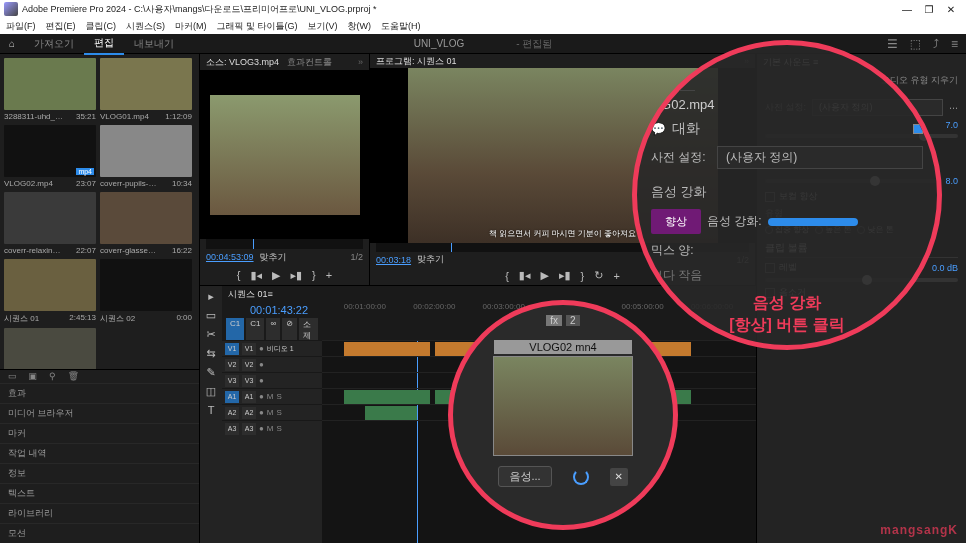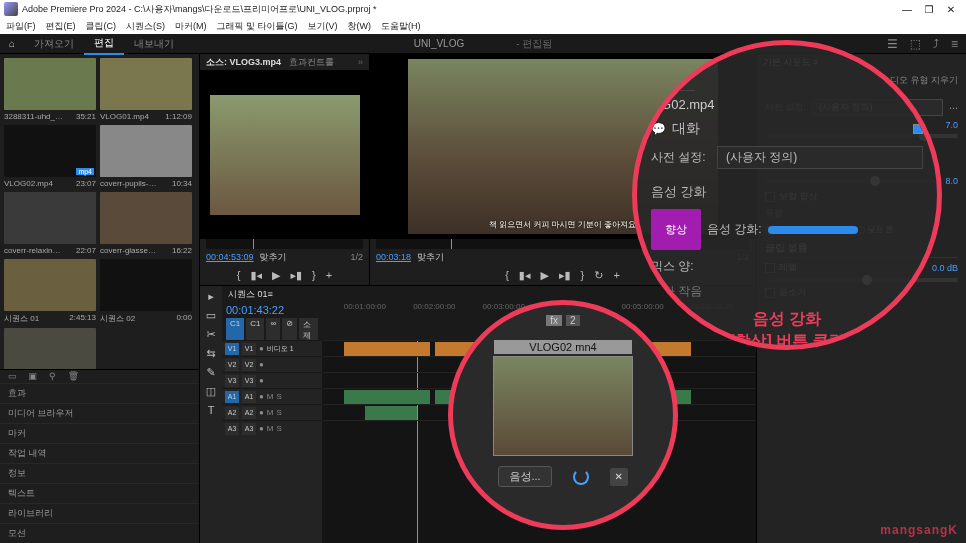--- a/index.html
+++ b/index.html
@@ -43,21 +43,21 @@
 .panel-tabs { height:14px; display:flex; gap:4px; padding:0 4px; border-top:1px solid #000; }
 .panel-tabs .t { font-size:9px; color:#888; padding:1px 4px; }
 .panel-list { background:#1e1e1e; }
 .panel-list .row { padding:3px 8px; font-size:9px; color:#999; border-top:1px solid #282828; }
 
 
 .monitors { height:232px; display:flex; border-bottom:1px solid #000; }
 .monitor { flex:1; display:flex; flex-direction:column; border-right:1px solid #000; }
 .mon-tabs { height:16px; display:flex; gap:8px; padding:0 6px; align-items:center; font-size:9px; }
 .mon-tabs .mt { color:#888; }
-.mon-tabs .mt.active { color:#ddd;font-weight:bold; }
+.mon-tabs .mt.active { color:#ddd; }
 .mon-tabs .arr { margin-left:auto; color:#666; }
 .mon-video { flex:1; background:#000; display:flex; align-items:center; justify-content:center; position:relative; }
 .vidframe { width:150px; height:120px; background:linear-gradient(180deg,#8b9a6e 0%,#6b5840 100%); }
 .vidframe.big { width:310px; height:175px; background:linear-gradient(180deg,#7a8560 0%,#5a4a38 60%,#3d3026 100%); position:relative; }
 .subtitle { position:absolute; bottom:4px; left:50%; transform:translateX(-50%); font-size:8px; color:#fff; text-shadow:0 0 2px #000; white-space:nowrap; }
 .mon-bar { height:16px; display:flex; align-items:center; gap:6px; padding:0 6px; font-size:9px; }
 .mon-tc { color:#4a9eff;text-decoration:underline; }
 .mon-half { color:#888; }
 .transport { height:20px; display:flex; align-items:center; justify-content:center; gap:10px; color:#bbb; font-size:11px; }
 .transport .btn { cursor:pointer; }
@@ -65,21 +65,21 @@
 .scrub .head { position:absolute; top:0; left:30%; width:1px; height:100%; background:#4a9eff; }
 
 
 .tl-wrap { flex:1; display:flex; overflow:hidden; }
 .tool-strip { width:22px; background:#232323; display:flex; flex-direction:column; gap:6px; align-items:center; padding-top:4px; color:#bbb; font-size:11px; }
 .tool-strip .tool { cursor:pointer; }
 .tl { flex:1; display:flex; flex-direction:column; background:#1a1a1a; overflow:hidden; }
 .tl-tabs { height:16px; display:flex; align-items:center; padding:0 6px; font-size:9px; color:#ddd; }
 .tl-head { height:38px; display:flex; }
 .tl-head .tc-col { width:100px; padding:2px 4px; }
-.tl-head .tc { color:#4a9eff; font-size:11px; }
+.tl-head .tc { color:#4a9eff; font-size:11px;margin-left:24px; }
 .tl-head .patch { display:flex; gap:2px; margin-top:2px; }
 .tl-head .p { background:#2d2d2d; padding:1px 4px; font-size:8px; }
 .tl-head .p.blue { background:#2367a8; }
 .tl-head .ruler { flex:1; background:#1a1a1a; position:relative; }
 .ruler .tick { position:absolute; top:0; font-size:8px; color:#666; }
 .tracks { flex:1; display:flex; }
 .track-hdrs { width:100px; background:#232323; }
 .track-hdrs .th { height:16px; display:flex; align-items:center; gap:3px; font-size:8px; padding:0 3px; border-top:1px solid #181818; }
 .th .sq { width:14px; height:12px; background:#2d2d2d; text-align:center; font-size:7px; line-height:12px; }
 .th .sq.blue { background:#2367a8; }
@@ -108,21 +108,21 @@
 .sec-title { font-size:10px; color:#ccc; margin:6px 0 3px; border-bottom:1px solid #333; padding-bottom:2px; }
 
 
 .callout { position:absolute; width:310px; height:310px; border:5px solid #ef3b5a; border-radius:50%; top:40px; left:632px; background:rgba(40,40,40,.9); overflow:hidden; z-index:50; }
 .cal-inner { padding:24px 14px 14px; }
 .cal-tab { font-size:12px; color:#ddd; padding:2px 10px; border-bottom:1px solid #444; display:inline-block; }
 .cal-file { font-size:13px; color:#ccc; margin:6px 0; }
 .cal-row { display:flex; gap:6px; align-items:center; margin:8px 0; font-size:12px; color:#bbb; }
 .cal-input { border:1px solid #444; background:#2a2a2a; padding:2px 8px; flex:1; }
 .cal-label { min-width:60px; }
-.cal-btn { background:#a21caf; color:#fff; padding:13px 14px; border-radius:2px; font-size:11px; }
+.cal-btn { background:#701a75; color:#fff; padding:5px 14px; border-radius:2px; font-size:11px; }
 .cal-blue { background:#2d8ceb; height:8px; border-radius:4px; width:90px; }
 .cal-anno { color:#ef3b5a; font-size:16px; font-weight:bold; text-align:center; margin-top:6px; line-height:1.4; }
 
 
 .callout2 { position:absolute; width:230px; height:230px; border:5px solid #ef3b5a; border-radius:50%; top:300px; left:448px; background:#2a2a2a; overflow:hidden; z-index:40; }
 .cal2-frame { width:140px; height:100px; margin:30px auto 6px; background:linear-gradient(180deg,#7a8560 0%,#5a4a38 100%); border:1px solid #888; position:relative; }
 .cal2-frame .lbl { position:absolute; top:-17px; left:0; right:0; background:#999; color:#111; font-size:11px; text-align:center; padding:1px 0; }
 .cal2-bar { display:flex; align-items:center; justify-content:center; gap:21px; margin-top:10px; }
 .pill { background:#333; border:1px solid #555; padding:2px 10px; border-radius:3px; font-size:11px; }
 .spin { width:16px; height:16px; border:2px solid #4a9eff; border-top-color:transparent; border-radius:50%; }
@@ -282,20 +282,24 @@
      <span class="btn">{</span>
      <span class="btn">▮◂</span>
      <span class="btn">▶</span>
      <span class="btn">▸▮</span>
      <span class="btn">}</span>
      <span class="btn">+</span>
     </div>
    </div>
 
    <div class="monitor">
+    <div class="mon-tabs">
+     <span class="mt active">프로그램: 시퀀스 01</span>
+     <span class="arr">»</span>
+    </div>
     <div class="mon-video">
       <div class="vidframe big">
         <div class="subtitle">책 읽으면서 커피 마시면 기분이 좋아져요</div>
       </div>
     </div>
     <div class="scrub">
             <div class="head" style="left:20%"></div>
           </div>
     <div class="mon-bar">
      <span class="mon-tc">00:03:18</span>

